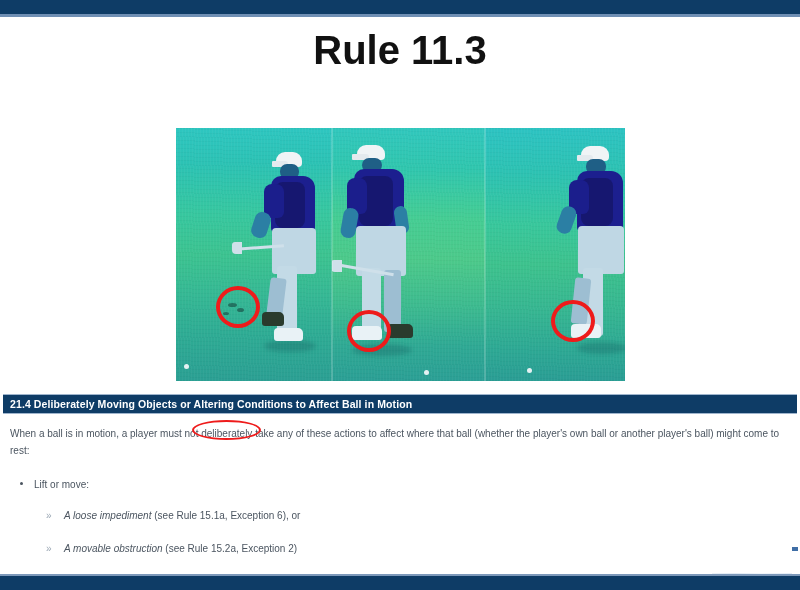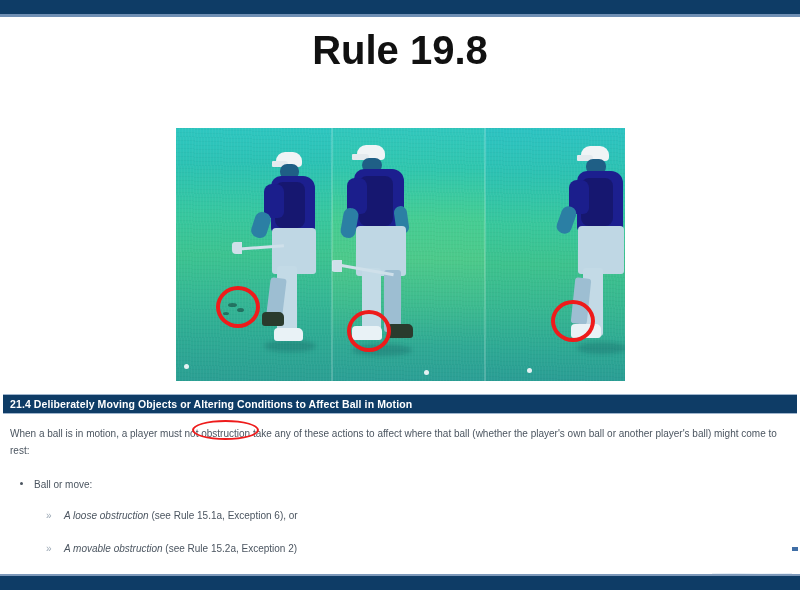--- a/index.html
+++ b/index.html
@@ -363,21 +363,21 @@
   }
 </style>
 </head>
 <body>
 
 <div class="slide">
 
   <div class="chrome-bar chrome-top"></div>
   <div class="chrome-top-hairline"></div>
 
-  <div class="slide-title">Rule 19.8</div>
+  <div class="slide-title">Rule 11.3</div>
 
   <div class="photo-frame">
 
     <div class="panel panel-1">
       <div class="turf"></div>
       <div class="turf-noise"></div>
       <div class="golfer">
         <div class="g-shadow" style="left:88px;top:212px;width:52px;height:12px;"></div>
         <div class="g-cap" style="left:100px;top:24px;width:26px;height:15px;"></div>
         <div class="g-brim" style="left:96px;top:33px;width:16px;height:6px;"></div>
@@ -449,30 +449,30 @@
 
     <div class="panel-seam" style="left:155px;"></div>
     <div class="panel-seam" style="left:308px;"></div>
   </div>
 
   <div class="rule-bar">
     <span class="rule-bar-label">21.4 Deliberately Moving Objects or Altering Conditions to Affect Ball in Motion</span>
   </div>
 
   <div class="rule-body">
-    <p class="rule-intro"><span>When a ball is in motion, a player must not</span> <span class="word-highlight"><span>obstruction</span><span class="ellipse-anno"></span></span> <span>take any of these actions to affect where that ball (whether the player's own ball or another player's ball) might come to rest:</span></p>
+    <p class="rule-intro"><span>When a ball is in motion, a player must not</span> <span class="word-highlight"><span>deliberately</span><span class="ellipse-anno"></span></span> <span>take any of these actions to affect where that ball (whether the player's own ball or another player's ball) might come to rest:</span></p>
 
     <ul class="bullet-list">
       <li>
         <span class="dot"></span>
-        <span>Ball or move:</span>
+        <span>Lift or move:</span>
         <ul class="sub-list">
           <li>
             <span class="chev">»</span>
-            <em>A loose obstruction</em>
+            <em>A loose impediment</em>
             <span>(see Rule 15.1a, Exception 6), or</span>
           </li>
           <li>
             <span class="chev">»</span>
             <em>A movable obstruction</em>
             <span>(see Rule 15.2a, Exception 2)</span>
           </li>
         </ul>
       </li>
     </ul>

